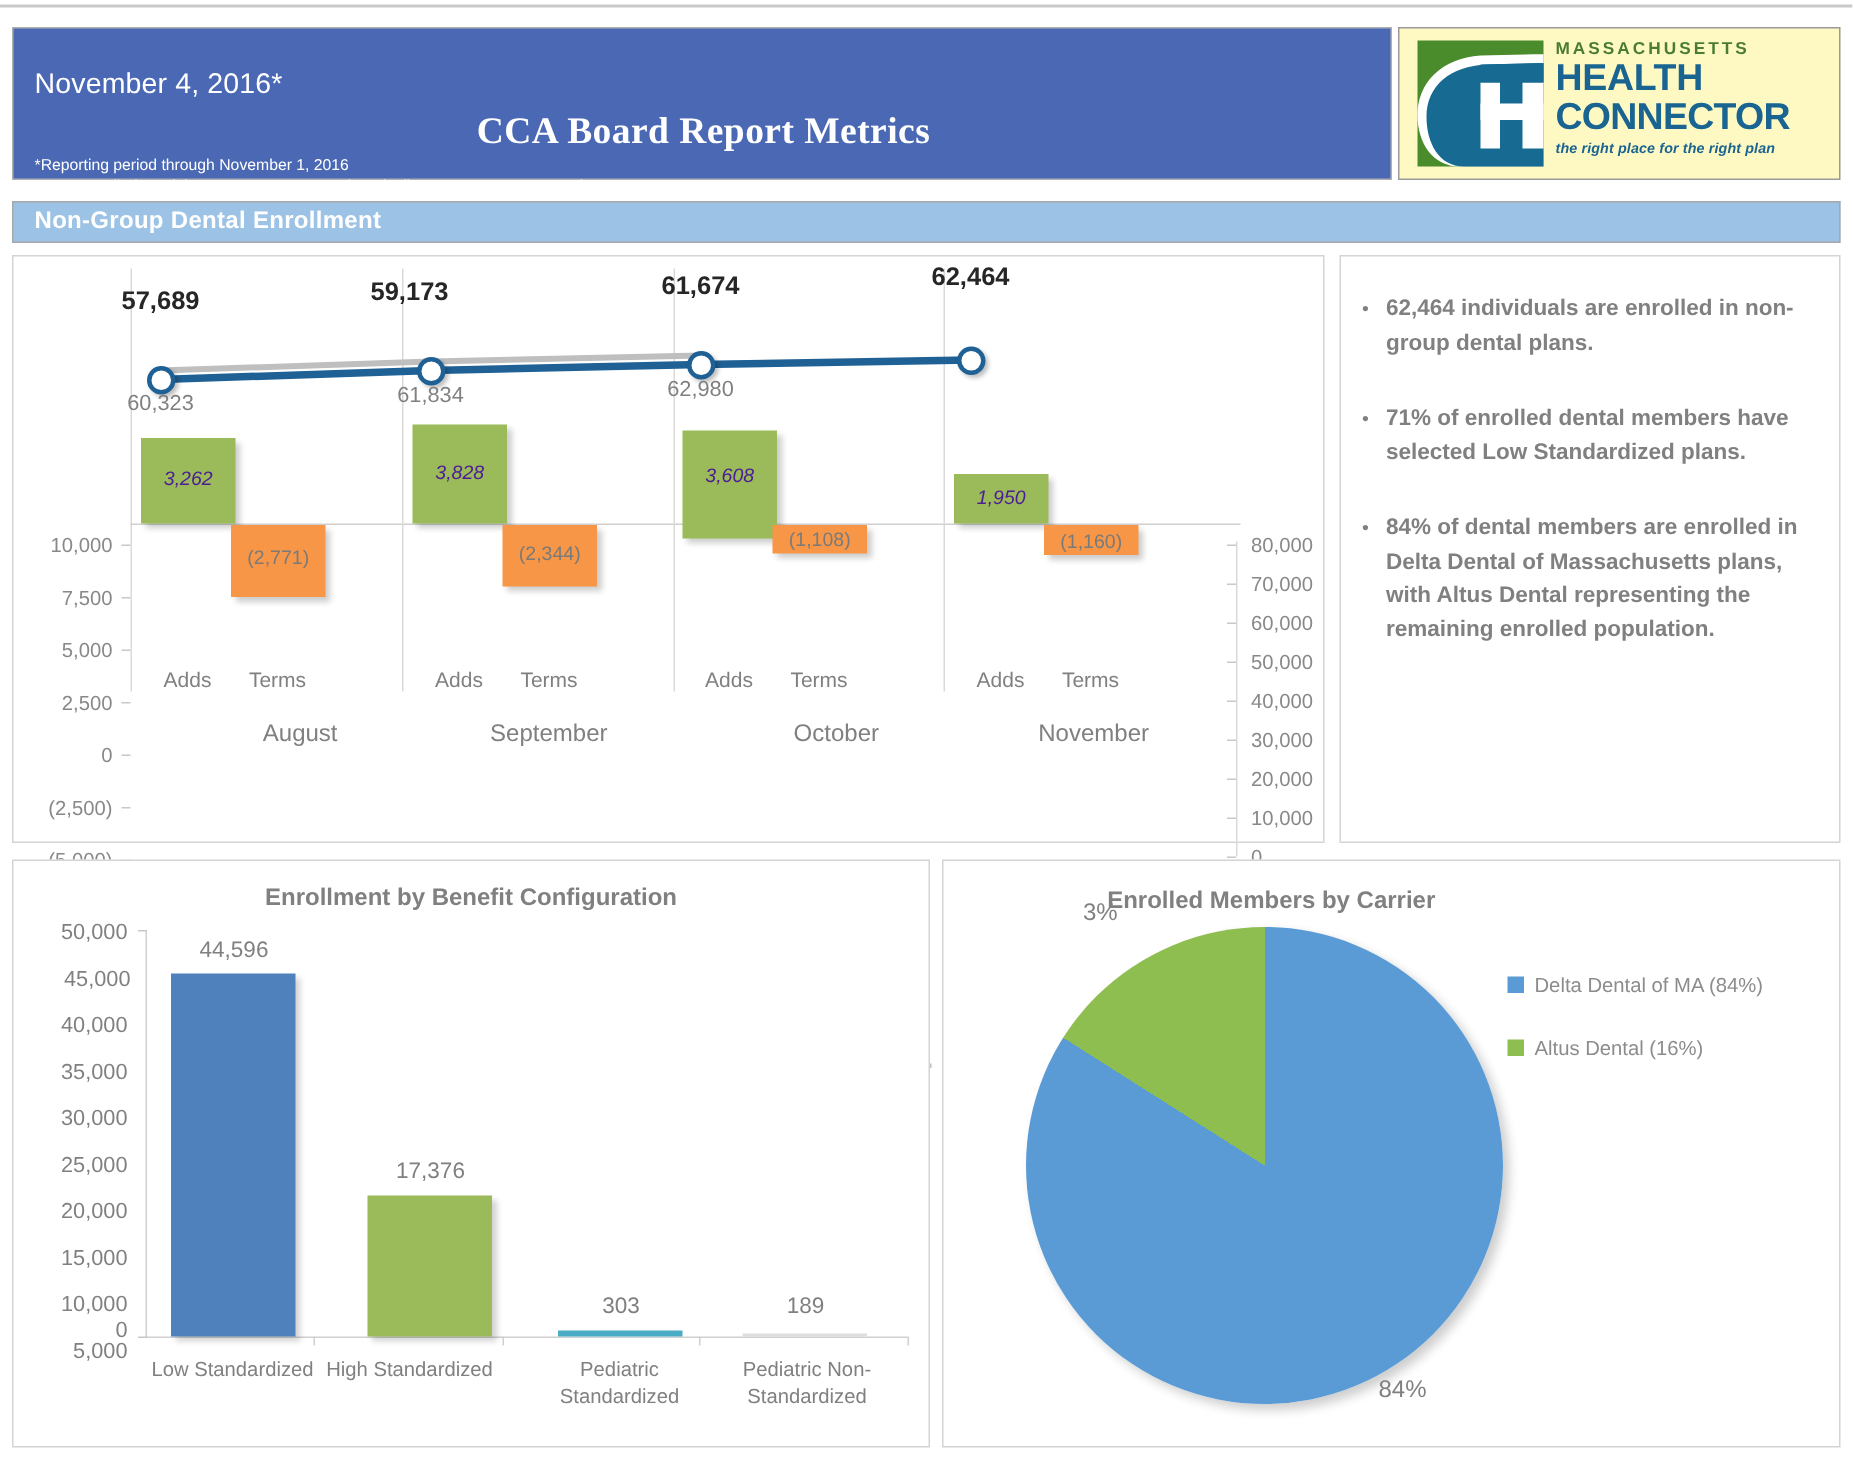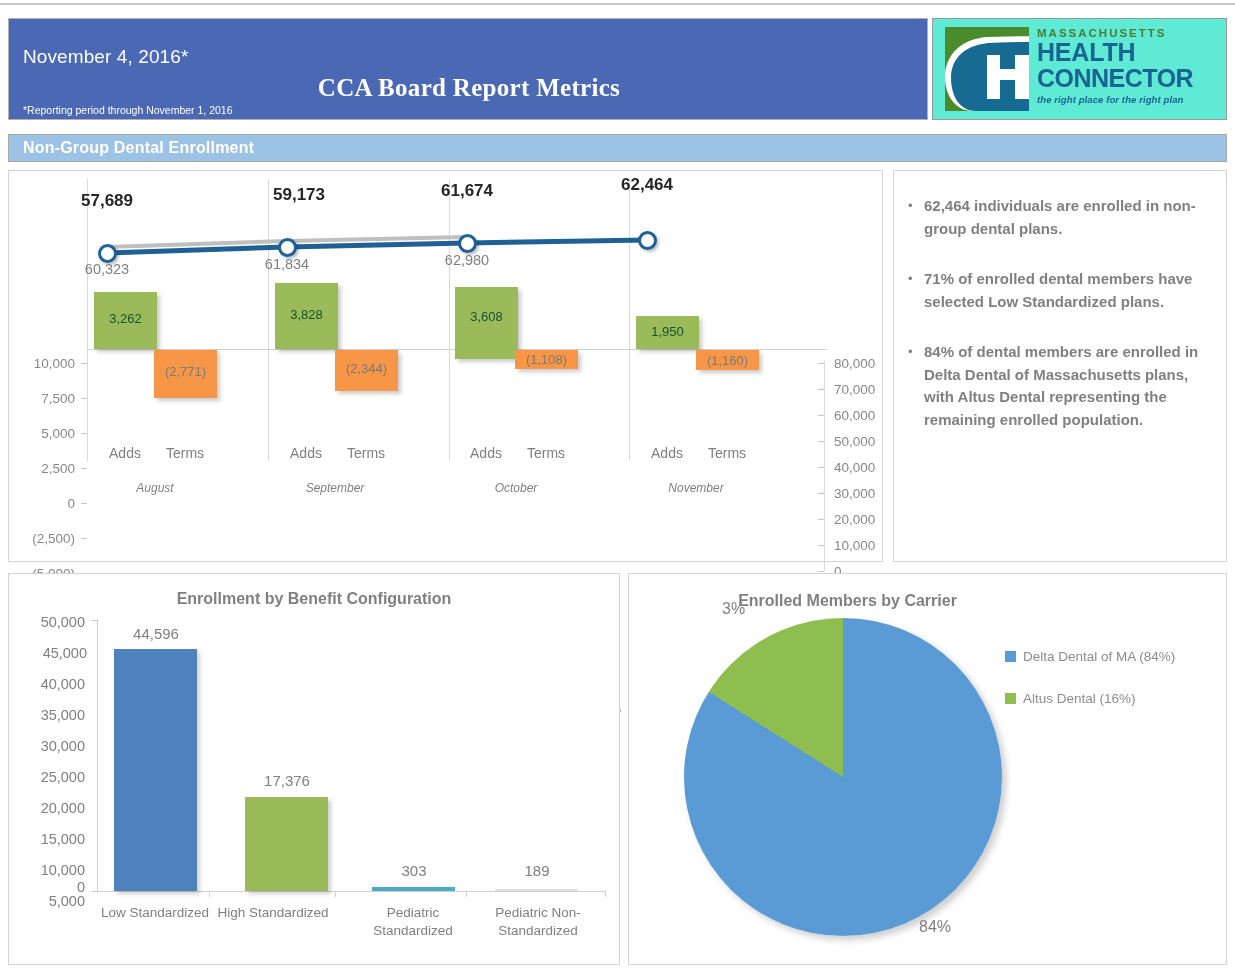--- a/index.html
+++ b/index.html
@@ -27,21 +27,21 @@
     position:absolute; left:0; top:55px; width:920px;
     text-align:center; color:#ffffff;
     font-family:"Liberation Serif", serif; font-weight:bold; font-size:25px;
     letter-spacing:.3px;
   }
   .title-foot { position:absolute; left:14px; top:84px; color:#ffffff; font-size:10.5px; line-height:14px; }
 
   
   .logo-box {
     position:absolute; left:932px; top:18px; width:295px; height:102px;
-    background:#5eead4; border:1px solid #9a9a9a;
+    background:#fef9c3; border:1px solid #9a9a9a;
   }
   .logo-mark { position:absolute; left:10px; top:6px; width:88px; height:88px; }
   .logo-txt { position:absolute; left:104px; top:8px; width:186px; }
   .logo-ma { color:#4a7c33; font-size:11.5px; font-weight:bold; letter-spacing:2.0px; }
   .logo-h { color:#1a6491; font-size:25px; font-weight:bold; letter-spacing:-0.2px; line-height:25px; margin-top:1px; }
   .logo-c { color:#1a6491; font-size:25px; font-weight:bold; letter-spacing:-0.5px; line-height:26px; }
   .logo-tag { color:#1a6491; font-size:9.5px; font-style:italic; font-weight:bold; margin-top:3px; letter-spacing:.1px; }
 
   
   .sec-head {
@@ -67,27 +67,27 @@
   
   .combo { position:absolute; inset:0; }
   .ylab { position:absolute; color:#888; font-size:13.5px; text-align:right; width:70px; }
   .ylabR{ position:absolute; color:#888; font-size:13.5px; text-align:left; width:70px; }
   .tick { position:absolute; width:6px; height:1px; background:#c8c8c8; }
   .zeroline { position:absolute; height:1px; background:#d0d0d0; }
   .vsep { position:absolute; width:1px; background:#d9d9d9; }
   .bar { position:absolute; box-shadow:3px 3px 4px rgba(0,0,0,0.20); }
   .bar span { position:absolute; left:0; right:0; text-align:center; font-size:13px; }
   .bar.adds { background:#9bba59; }
-  .bar.adds span { color:#14532d; }
+  .bar.adds span { color:#4c1d95;font-style:italic; }
   .bar.terms{ background:#f79646; }
   .bar.terms span{ color:#7a7a7a; }
   .lbl-top { position:absolute; color:#262626; font-size:17px; font-weight:bold; text-align:center; }
   .lbl-bot { position:absolute; color:#808080; font-size:14.5px; text-align:center; }
   .xcat { position:absolute; color:#808080; font-size:14px; text-align:center; width:70px; }
-  .xmon { position:absolute; color:#808080; font-size:12px; text-align:center; width:140px;font-style:italic; }
+  .xmon { position:absolute; color:#808080; font-size:16px; text-align:right; width:140px; }
   .node { position:absolute; width:19px; height:19px; border-radius:50%; background:#ffffff; border:3px solid #1f6095; box-shadow:2px 2px 3px rgba(0,0,0,.25); }
 
   
   .legend { position:absolute; left:0; top:527px; width:875px; height:30px; }
   .lg { position:absolute; display:flex; align-items:center; gap:8px; font-size:14px; }
   .sw { width:44px; height:12px; display:inline-block; }
   .lg-t { color:#8c8c8c; }
   .lg-t.dark { color:#262626; }
   .lineSw { position:relative; width:56px; height:14px; }
   .lineSw i { position:absolute; left:0; top:5px; width:56px; height:5px; background:#1f6095; display:block; }
@@ -198,21 +198,21 @@
         <polyline points="98,76 278,70 458,66" fill="none" stroke="#bfbfbf" stroke-width="4"></polyline>
         <polyline points="98,82 278,76 458,72 638,69" fill="none" stroke="#1f6095" stroke-width="5" stroke-linejoin="round"></polyline>
       </svg>
 
       <div class="node" style="left:89px;  top:73px;"></div>
       <div class="node" style="left:269px; top:67px;"></div>
       <div class="node" style="left:449px; top:63px;"></div>
       <div class="node" style="left:629px; top:60px;"></div>
 
       <div class="lbl-top" style="left:38px;  top:20px; width:120px;">57,689</div>
-      <div class="lbl-top" style="left:230px; top:14px; width:120px;">59,173</div>
+      <div class="lbl-top" style="left:204px; top:14px; width:120px;">59,173</div>
       <div class="lbl-top" style="left:398px; top:10px; width:120px;">61,674</div>
       <div class="lbl-top" style="left:578px; top:4px;  width:120px;">62,464</div>
 
       <div class="lbl-bot" style="left:38px;  top:90px; width:120px;">60,323</div>
       <div class="lbl-bot" style="left:218px; top:85px; width:120px;">61,834</div>
       <div class="lbl-bot" style="left:398px; top:81px; width:120px;">62,980</div>
 
       <div class="bar adds" style="left:85px;  top:121px; width:63px; height:57px;">
         <span style="top:19px;">3,262</span>
       </div>

